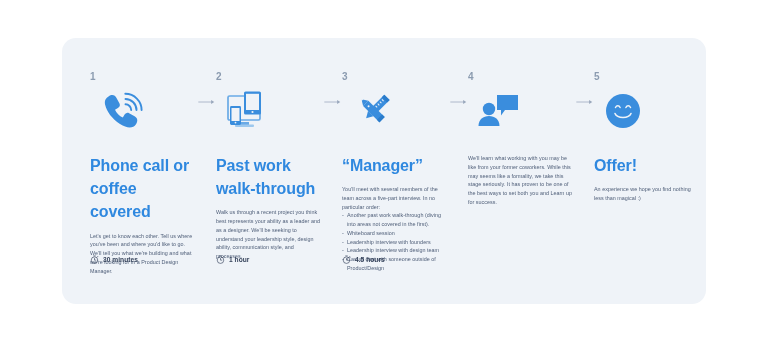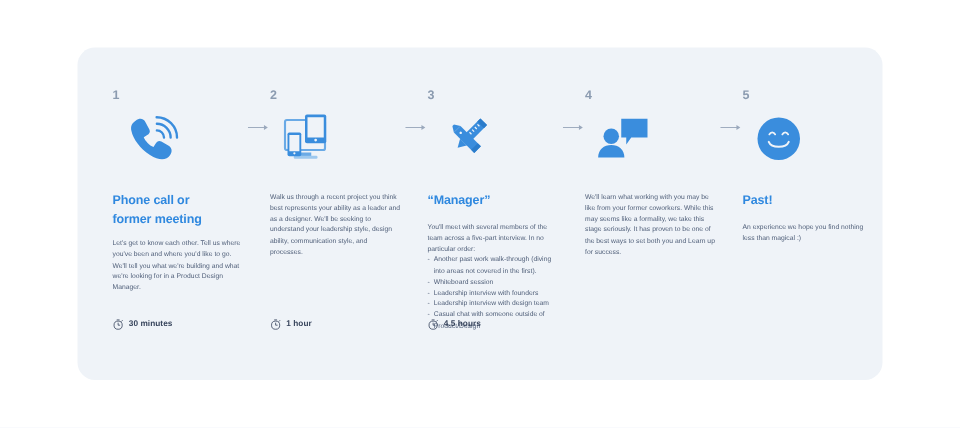--- a/index.html
+++ b/index.html
@@ -84,21 +84,21 @@
     display: flex;
     align-items: center;
     justify-content: flex-start;
     margin-bottom: 20px;
     padding-left: 10px;
   }
 
   .step-icon svg { display: block; }
 
   .step-title {
-    font-size: 10px;
+    font-size: 16px;
     font-weight: bold;
     color: #2f88df;
     line-height: 1.45;
     letter-spacing: -0.1px;
     margin-bottom: 8px;
     min-height: 16px;
   }
 
   .step-body {
     font-size: 5.4px;
@@ -159,21 +159,21 @@
         <div class="step-icon">
           <svg width="44" height="40" viewBox="0 0 44 40" aria-hidden="true">
             <path d="M8.5 5.5 C12 3 15 4 16.5 7 L19.5 12.5 C20.5 14.5 19.5 16 17.5 17.2 L15 18.7 C16.2 21.8 19.5 25.2 22.8 26.6 L24.3 24.1 C25.6 22 27.2 21.1 29.1 22.2 L34.6 25.3 C37.4 26.9 38.3 29.8 36 33.2 C33.2 37.3 27.5 37.8 20 33 C12 28 6.5 20 5.2 14 C4.2 9.5 5.6 7.6 8.5 5.5 Z" fill="#3a8ddd"></path>
             <path d="M25.5 8 C31.5 8 36.5 13 36.5 19" fill="none" stroke="#3a8ddd" stroke-width="1.9" stroke-linecap="round"></path>
             <path d="M25.5 13.3 C28.6 13.3 31.2 15.9 31.2 19" fill="none" stroke="#3a8ddd" stroke-width="1.9" stroke-linecap="round"></path>
             <path d="M25.3 2.8 C34.3 2.8 41.6 10.1 41.6 19" fill="none" stroke="#3a8ddd" stroke-width="1.9" stroke-linecap="round"></path>
           </svg>
         </div>
         <div class="step-title">
           <span>Phone call or</span><br>
-          <span>former meeting</span>
+          <span>coffee covered</span>
         </div>
         <div class="step-body">
           <p>Let's get to know each other. Tell us where you've been and where you'd like to go. We'll tell you what we're building and what we're looking for in a Product Design Manager.</p>
         </div>
         <div class="duration">
           <span>
             <svg class="clock-icon" width="9" height="9" viewBox="0 0 14 14" aria-hidden="true">
               <circle cx="7" cy="8" r="5.1" fill="none" stroke="#37445c" stroke-width="1"></circle>
               <path d="M7 5.4 V8 H9" fill="none" stroke="#37445c" stroke-width="1" stroke-linecap="round"></path>
               <path d="M5.7 1.4 H8.3" stroke="#37445c" stroke-width="1" stroke-linecap="round"></path>
@@ -198,20 +198,24 @@
             <rect x="2" y="6" width="32" height="24" rx="1.5" fill="none" stroke="#6aaae6" stroke-width="1.7"></rect>
             <rect x="14" y="32" width="9" height="3" fill="#6aaae6"></rect>
             <rect x="9" y="34.5" width="19" height="2.4" rx="1" fill="#9dc8ee"></rect>
             <rect x="18" y="1.5" width="17" height="23" rx="1.6" fill="#3a8ddd"></rect>
             <rect x="20" y="3.8" width="13" height="16.2" fill="#eff3f8"></rect>
             <circle cx="26.5" cy="22" r="1.1" fill="#eff3f8"></circle>
             <rect x="4" y="16" width="11" height="19" rx="1.4" fill="#3a8ddd"></rect>
             <rect x="5.5" y="18" width="8" height="13" fill="#eff3f8"></rect>
             <circle cx="9.5" cy="32.6" r="0.9" fill="#eff3f8"></circle>
           </svg>
+        </div>
+        <div class="step-title">
+          <span>Past work</span><br>
+          <span>walk-through</span>
         </div>
         <div class="step-body">
           <p>Walk us through a recent project you think best represents your ability as a leader and as a designer. We'll be seeking to understand your leadership style, design ability, communication style, and processes.</p>
         </div>
         <div class="duration">
           <span>
             <svg class="clock-icon" width="9" height="9" viewBox="0 0 14 14" aria-hidden="true">
               <circle cx="7" cy="8" r="5.1" fill="none" stroke="#37445c" stroke-width="1"></circle>
               <path d="M7 5.4 V8 H9" fill="none" stroke="#37445c" stroke-width="1" stroke-linecap="round"></path>
               <path d="M5.7 1.4 H8.3" stroke="#37445c" stroke-width="1" stroke-linecap="round"></path>
@@ -306,21 +310,21 @@
         <div class="step-number">5</div>
         <div class="step-icon">
           <svg width="42" height="42" viewBox="0 0 42 42" aria-hidden="true">
             <circle cx="19" cy="21" r="17" fill="#3a8ddd"></circle>
             <path d="M11.5 17.5 C12.6 15.3 15 15.3 16.1 17.5" fill="none" stroke="#eff3f8" stroke-width="1.5" stroke-linecap="round"></path>
             <path d="M21.9 17.5 C23 15.3 25.4 15.3 26.5 17.5" fill="none" stroke="#eff3f8" stroke-width="1.5" stroke-linecap="round"></path>
             <path d="M11 23.5 C13.2 28.8 24.8 28.8 27 23.5" fill="none" stroke="#eff3f8" stroke-width="1.6" stroke-linecap="round"></path>
           </svg>
         </div>
         <div class="step-title">
-          <span>Past!</span>
+          <span>Offer!</span>
         </div>
         <div class="step-body">
           <p>An experience we hope you find nothing less than magical :)</p>
         </div>
       </div>
 
     </div>
   </div>
 </div>
 

